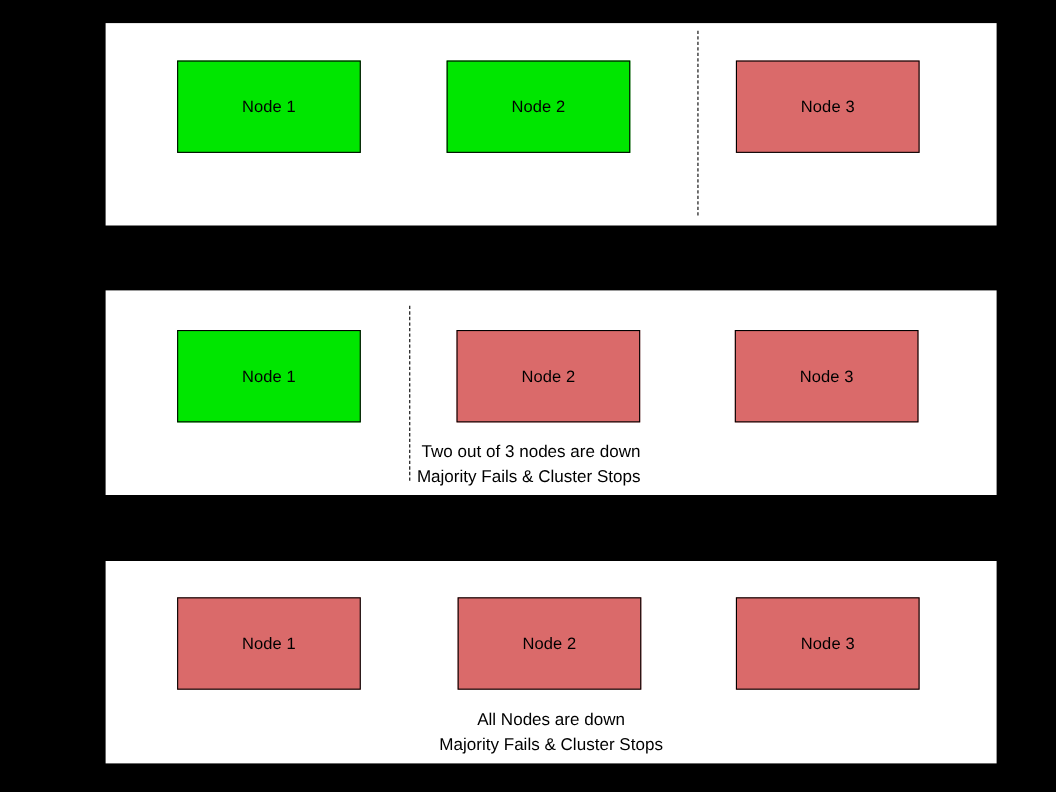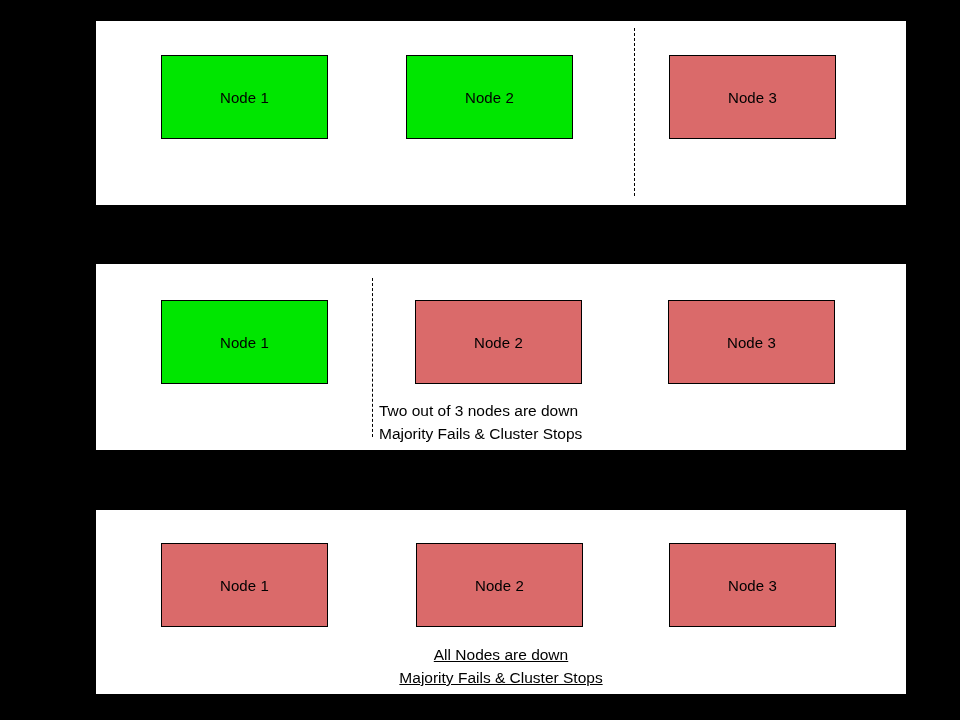--- a/index.html
+++ b/index.html
@@ -62,21 +62,21 @@
   .caption {
     position: absolute;
     font-family: "Liberation Sans", sans-serif;
     font-size: 15.5px;
     color: #000000;
     line-height: 23px;
     white-space: nowrap;
   }
   .caption-line { display: block; }
   .caption.align-center { text-align: center; transform: translateX(-50%); }
-  .caption.align-left   { text-align: left; }
+  .caption.align-left   { text-align: right; }
 </style>
 </head>
 <body>
 
 <div class="canvas" style="background: rgb(0, 0, 0);">
     <div class="panel" id="panel-0" style="background: rgb(255, 255, 255);"></div>
     <div class="separator" style="left: 634px; top: 28px; height: 168px; border-left-color: rgb(0, 0, 0);"></div>
     <div class="node-box" style="left: 161px; top: 55px; width: 167px; height: 84px; background: rgb(0, 230, 0); border-color: rgb(0, 0, 0);">
       <span class="node-label">Node 1</span>
     </div>
@@ -104,17 +104,17 @@
     <div class="panel" id="panel-2" style="background: rgb(255, 255, 255);"></div>
     <div class="node-box" style="left: 161px; top: 543px; width: 167px; height: 84px; background: rgb(218, 106, 106); border-color: rgb(0, 0, 0);">
       <span class="node-label">Node 1</span>
     </div>
     <div class="node-box" style="left: 416px; top: 543px; width: 167px; height: 84px; background: rgb(218, 106, 106); border-color: rgb(0, 0, 0);">
       <span class="node-label">Node 2</span>
     </div>
     <div class="node-box" style="left: 669px; top: 543px; width: 167px; height: 84px; background: rgb(218, 106, 106); border-color: rgb(0, 0, 0);">
       <span class="node-label">Node 3</span>
     </div>
-    <div class="caption align-center" style="left: 501px; top: 643px; color: rgb(0, 0, 0); text-decoration: underline;">
+    <div class="caption align-center" style="left: 501px; top: 643px; color: rgb(0, 0, 0);">
       <span class="caption-line">All Nodes are down</span>
       <span class="caption-line">Majority Fails &amp; Cluster Stops</span>
     </div>
   </div>
 
 </body></html>

